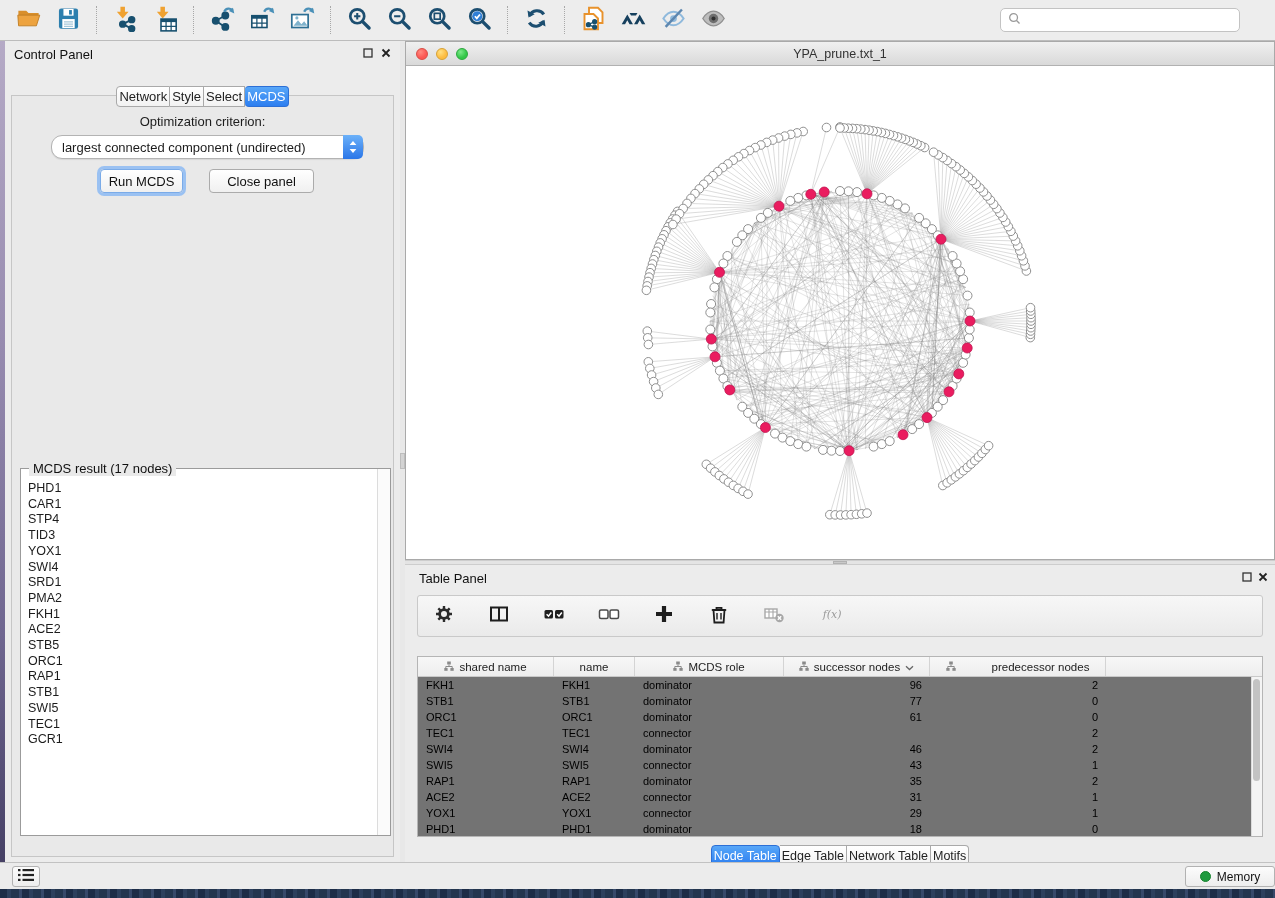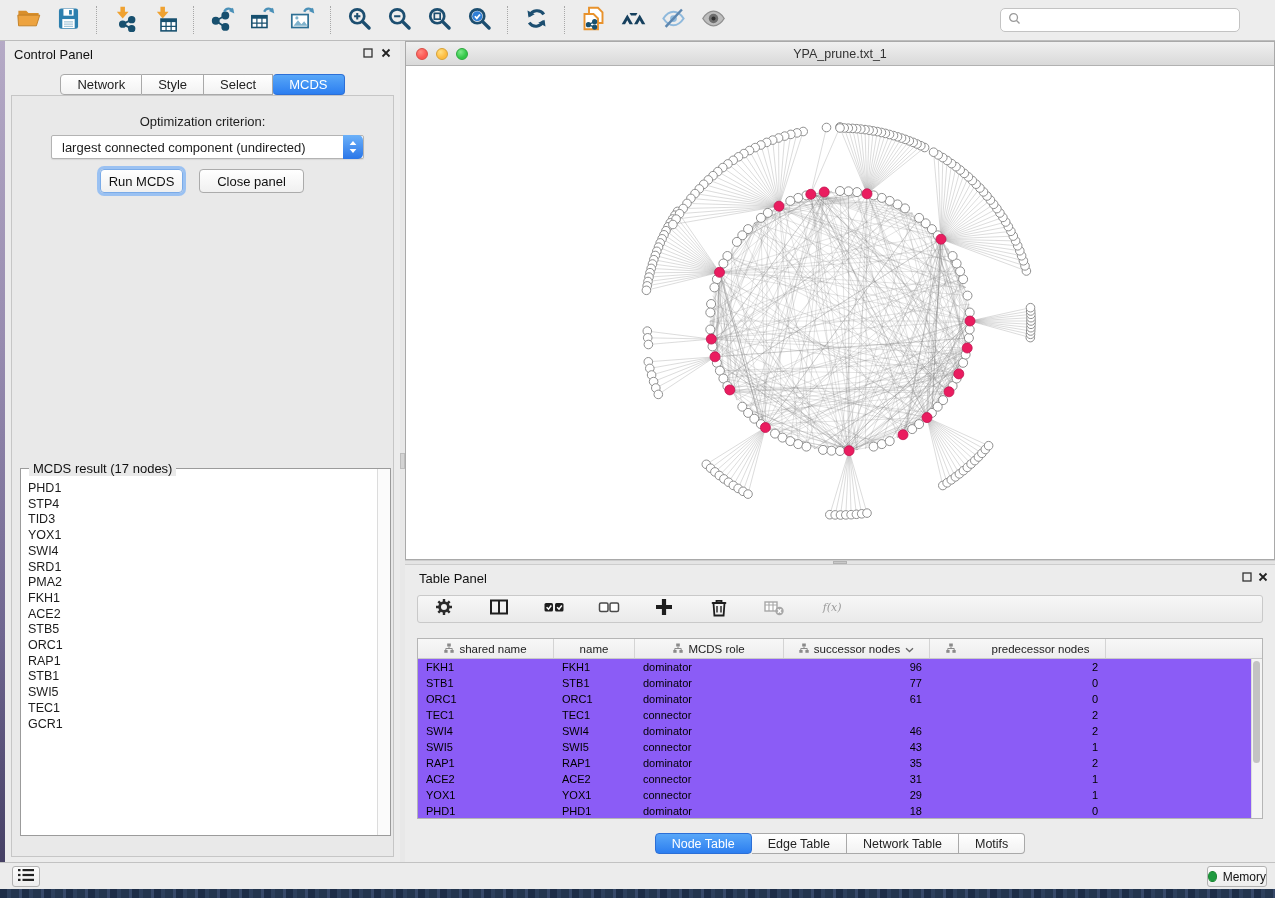--- a/index.html
+++ b/index.html
@@ -28,35 +28,35 @@
   .ptitle{font-size:13px;color:#111;}
   .win-ico{position:absolute;top:6px;width:12px;height:12px;display:flex;align-items:center;justify-content:center;}
 
   
   .control-panel{position:absolute;left:5px;top:41px;width:395px;height:821px;background:#ececec;}
   .cp-titlebar{position:absolute;left:0;top:0;width:100%;height:26px;}
   .cp-titlebar .ptitle{position:absolute;left:9px;top:6px;}
   .cp-body{position:absolute;left:6px;top:54px;width:383px;height:762px;background:#e9e9e9;
     border:1px solid #c6c6c6;}
   .cp-tabs{position:absolute;left:0;top:33px;width:100%;display:flex;justify-content:center;z-index:3;}
-  .tab{height:21px;line-height:20px;padding:0 16px;font-size:13px;background:linear-gradient(#ffffff,#f2f2f2);
-    border:1px solid #a9a9a9;border-left:none;color:#222;}
+  .tab{height:21px;line-height:20px;padding:0 2px;font-size:13px;background:linear-gradient(#ffffff,#f2f2f2);
+    border:1px solid #a9a9a9;border-left:none;color:#222;margin-top:12px;}
   .tab:first-child{border-left:1px solid #a9a9a9;border-radius:4px 0 0 4px;}
   .tab:last-child{border-radius:0 4px 4px 0;}
   .tab.selected{background:linear-gradient(#58a7f8,#2c7ef0);color:#fff;border-color:#2c6fd6;border-radius:4px;}
   .opt-label{position:absolute;left:0;top:18px;width:100%;text-align:center;font-size:13px;}
   .dropdown{position:absolute;left:39px;top:39px;width:313px;height:24px;background:#fff;
-    border:1px solid #b3b3b3;border-radius:2px;font-size:13px;display:flex;align-items:center;
+    border:1px solid #b3b3b3;border-radius:11px;font-size:13px;display:flex;align-items:center;
     padding-left:10px;box-shadow:0 1px 1px rgba(0,0,0,.08);}
   .dropdown .stepper{position:absolute;right:0;top:-1px;width:20px;height:24px;border-radius:0 5px 5px 0;
     background:linear-gradient(#6cb1f9,#2a76e8);display:flex;align-items:center;justify-content:center;}
   .btn{position:absolute;top:73px;height:24px;background:linear-gradient(#ffffff,#f0f0f0);
     border:1px solid #ababab;border-radius:4px;font-size:13px;font-family:inherit;color:#111;}
   .btn.run{left:88px;width:83px;box-shadow:0 0 0 3px rgba(90,160,250,.55);border-color:#7aabe8;}
-  .btn.closep{left:187px;width:105px;}
+  .btn.closep{left:197px;width:105px;}
   .result-group{position:absolute;left:8px;top:372px;width:371px;height:368px;border:1px solid #9b9b9b;background:#fff;}
   .result-legend{position:absolute;left:8px;top:-8px;background:#e9e9e9;padding:0 4px;font-size:13px;color:#111;}
   .result-list{position:absolute;left:0;top:4px;width:357px;bottom:0;overflow:hidden;padding:8px 0 0 7px;}
   .mcds-item{font-size:12.5px;line-height:15.7px;}
   .result-vscroll{position:absolute;right:0;top:0;width:13px;height:100%;background:#fbfbfb;border-left:1px solid #dcdcdc;}
 
   
   .net-window{position:absolute;left:405px;top:41px;width:870px;height:519px;background:#fff;
     border:1px solid #a9a9a9;}
   .net-titlebar{position:absolute;left:0;top:0;width:100%;height:24px;
@@ -72,44 +72,44 @@
   .split-h{position:absolute;left:405px;top:560px;width:870px;height:5px;background:#e4e4e4;
     border-top:1px solid #cdcdcd;border-bottom:1px solid #cdcdcd;}
   .split-h .grip{position:absolute;left:428px;top:0;width:14px;height:3px;background:#c9c9c9;border:1px solid #b2b2b2;}
   .split-v{position:absolute;left:400px;top:41px;width:5px;height:821px;background:#e8e8e8;}
   .split-v .grip{position:absolute;top:412px;left:0;width:5px;height:16px;background:#d3d3d3;border:1px solid #bdbdbd;}
 
   
   .table-panel{position:absolute;left:405px;top:565px;width:870px;height:297px;background:#ececec;}
   .tp-titlebar{position:absolute;left:0;top:0;width:100%;height:26px;}
   .tp-titlebar .ptitle{position:absolute;left:14px;top:6px;}
-  .tp-toolbar{position:absolute;left:12px;top:30px;width:846px;height:28px;border:1px solid #c9c9c9;
+  .tp-toolbar{position:absolute;left:12px;top:30px;width:846px;height:42px;border:1px solid #c9c9c9;
     border-radius:3px;background:linear-gradient(#f7f7f7,#eaeaea);display:flex;align-items:center;padding-left:10px;gap:23px;}
   .tp-btn{width:32px;height:32px;display:flex;align-items:center;justify-content:center;}
   .tp-btn svg{width:22px;height:22px;}
-  .ntable{position:absolute;left:12px;top:73px;width:846px;height:181px;background:#8b5cf6;border:1px solid #b5b5b5;}
+  .ntable{position:absolute;left:12px;top:91px;width:846px;height:181px;background:#737373;border:1px solid #b5b5b5;}
   .nt-header{position:absolute;left:0;top:0;width:100%;height:20px;background:linear-gradient(#f7f7f7,#eeeeee);
     border-bottom:1px solid #c9c9c9;display:flex;}
   .nt-hcell{height:100%;border-right:1px solid #d4d4d4;display:flex;align-items:center;justify-content:center;
     gap:5px;font-size:11.5px;color:#222;position:relative;}
   .nt-body{position:absolute;left:0;top:20px;width:100%;bottom:0;overflow:hidden;}
   .nt-row{display:flex;height:16px;line-height:16px;font-size:11px;color:#000;}
   .nt-cell{padding:0 8px;white-space:nowrap;overflow:hidden;}
   .nt-vscroll{position:absolute;right:0;top:20px;width:11px;bottom:0;background:#f4f4f4;border-left:1px solid #dcdcdc;}
   .nt-thumb{position:absolute;left:1px;top:2px;width:7px;height:102px;background:#c3c3c3;border-radius:4px;}
   .tp-tabs{position:absolute;left:0;top:268px;width:100%;display:flex;justify-content:center;}
   .tp-tabs .tab{font-size:12.5px;height:21px;line-height:20px;}
 
   
   .status-bar{position:absolute;left:0;top:862px;width:1275px;height:27px;background:#ececec;border-top:1px solid #c2c2c2;}
   .sb-btn{position:absolute;height:21px;border:1px solid #b2b2b2;border-radius:3px;
     background:linear-gradient(#fcfcfc,#ededed);display:flex;align-items:center;justify-content:center;gap:6px;
     font-size:12px;color:#111;}
   .sb-list{left:12px;top:3px;width:28px;}
-  .sb-memory{right:8px;top:3px;width:60px;}
+  .sb-memory{right:0;top:3px;width:90px;}
   .memdot{width:11px;height:11px;border-radius:50%;background:#1f9a3f;border:1px solid #17832f;}
 </style>
 </head>
 <body>
 
 <div class="screen">
   <div class="strip-left"></div>
   <div class="strip-bottom"></div>
 
   <div class="toolbar" id="main-toolbar">
@@ -297,20 +297,21 @@
               <path d="M5 13L1.6 9h6.8z" fill="#fff"></path>
             </svg>
         </span>
       </div>
       <button class="btn run">Run MCDS</button>
       <button class="btn closep">Close panel</button>
       <div class="result-group">
         <span class="result-legend">MCDS result (17 nodes)</span>
         <div class="result-list" id="mcds-list">
             <div class="mcds-item">PHD1</div>
+            <div class="mcds-item">CAR1</div>
             <div class="mcds-item">STP4</div>
             <div class="mcds-item">TID3</div>
             <div class="mcds-item">YOX1</div>
             <div class="mcds-item">SWI4</div>
             <div class="mcds-item">SRD1</div>
             <div class="mcds-item">PMA2</div>
             <div class="mcds-item">FKH1</div>
             <div class="mcds-item">ACE2</div>
             <div class="mcds-item">STB5</div>
             <div class="mcds-item">ORC1</div>

